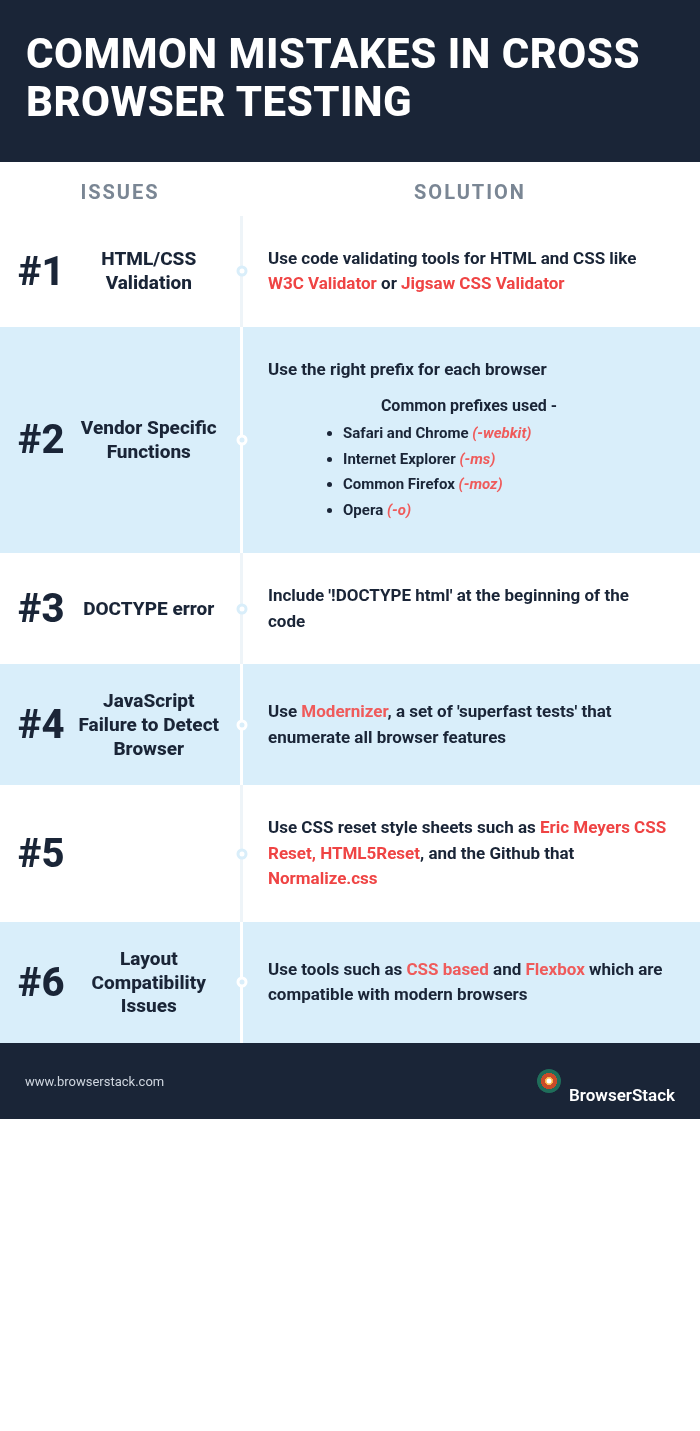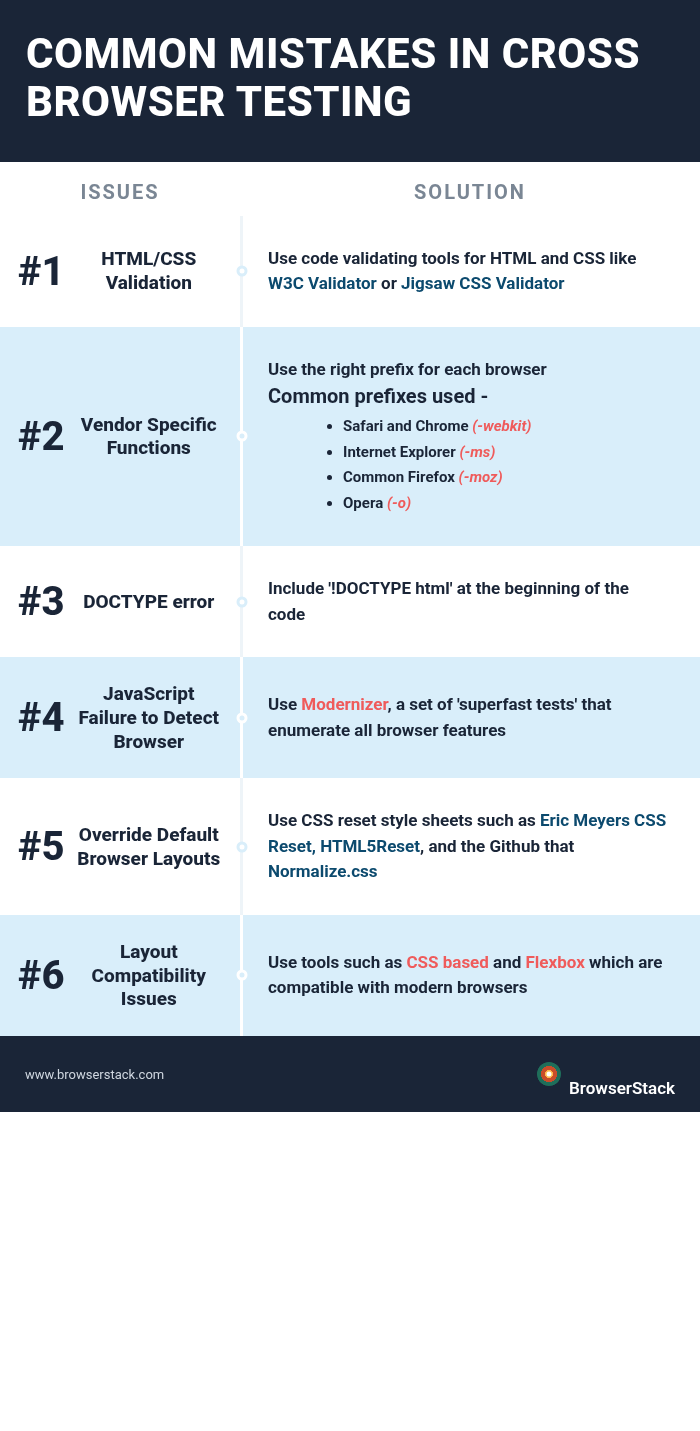--- a/index.html
+++ b/index.html
@@ -85,29 +85,30 @@
     display:flex;
     flex-direction:column;
     justify-content:center;
   }
   .soltext {
     font-size: 17px;
     font-weight: 700;
     color: #1a2537;
     line-height: 1.5;
   }
-  .blue { color: #0c4a6e; }
+  .blue { color: #ef4444; }
   .red { color: #ef5b5b; font-style: italic; }
   .rednoi { color: #ef5b5b;}
   .subhead {
-    font-size: 20px;
-    font-weight: 700;
-    color: #1a2537;
-    margin-top: 2px;
+    font-size: 16px;
+    font-weight: 700;
+    color: #1a2537;
+    margin-top: 14px;
     margin-bottom: 6px;
+    text-align: center;
   }
   .bullets { list-style: disc; padding-left: 28px; }
   .bullets li {
     font-size: 15px;
     font-weight: 700;
     color: #1a2537;
     line-height: 1.7;
     margin-left: 47px;
   }
   .footer {
@@ -203,21 +204,20 @@
   <div class="right">
     <p class="soltext">
       <span>Use </span><span class="rednoi">Modernizer</span><span>, a set of 'superfast tests' that enumerate all browser features</span>
     </p>
   </div>
 </div>
 
 <div class="row">
   <div class="left">
     <div class="num">#5</div>
-    <div class="issue">Override Default Browser Layouts</div>
   </div>
   <div class="divider">
       <div class="dot"></div>
     </div>
   <div class="right">
     <p class="soltext">
       <span>Use CSS reset style sheets such as </span><span class="blue">Eric Meyers CSS Reset, HTML5Reset</span><span>, and the Github that </span><span class="blue">Normalize.css</span>
     </p>
   </div>
 </div>

